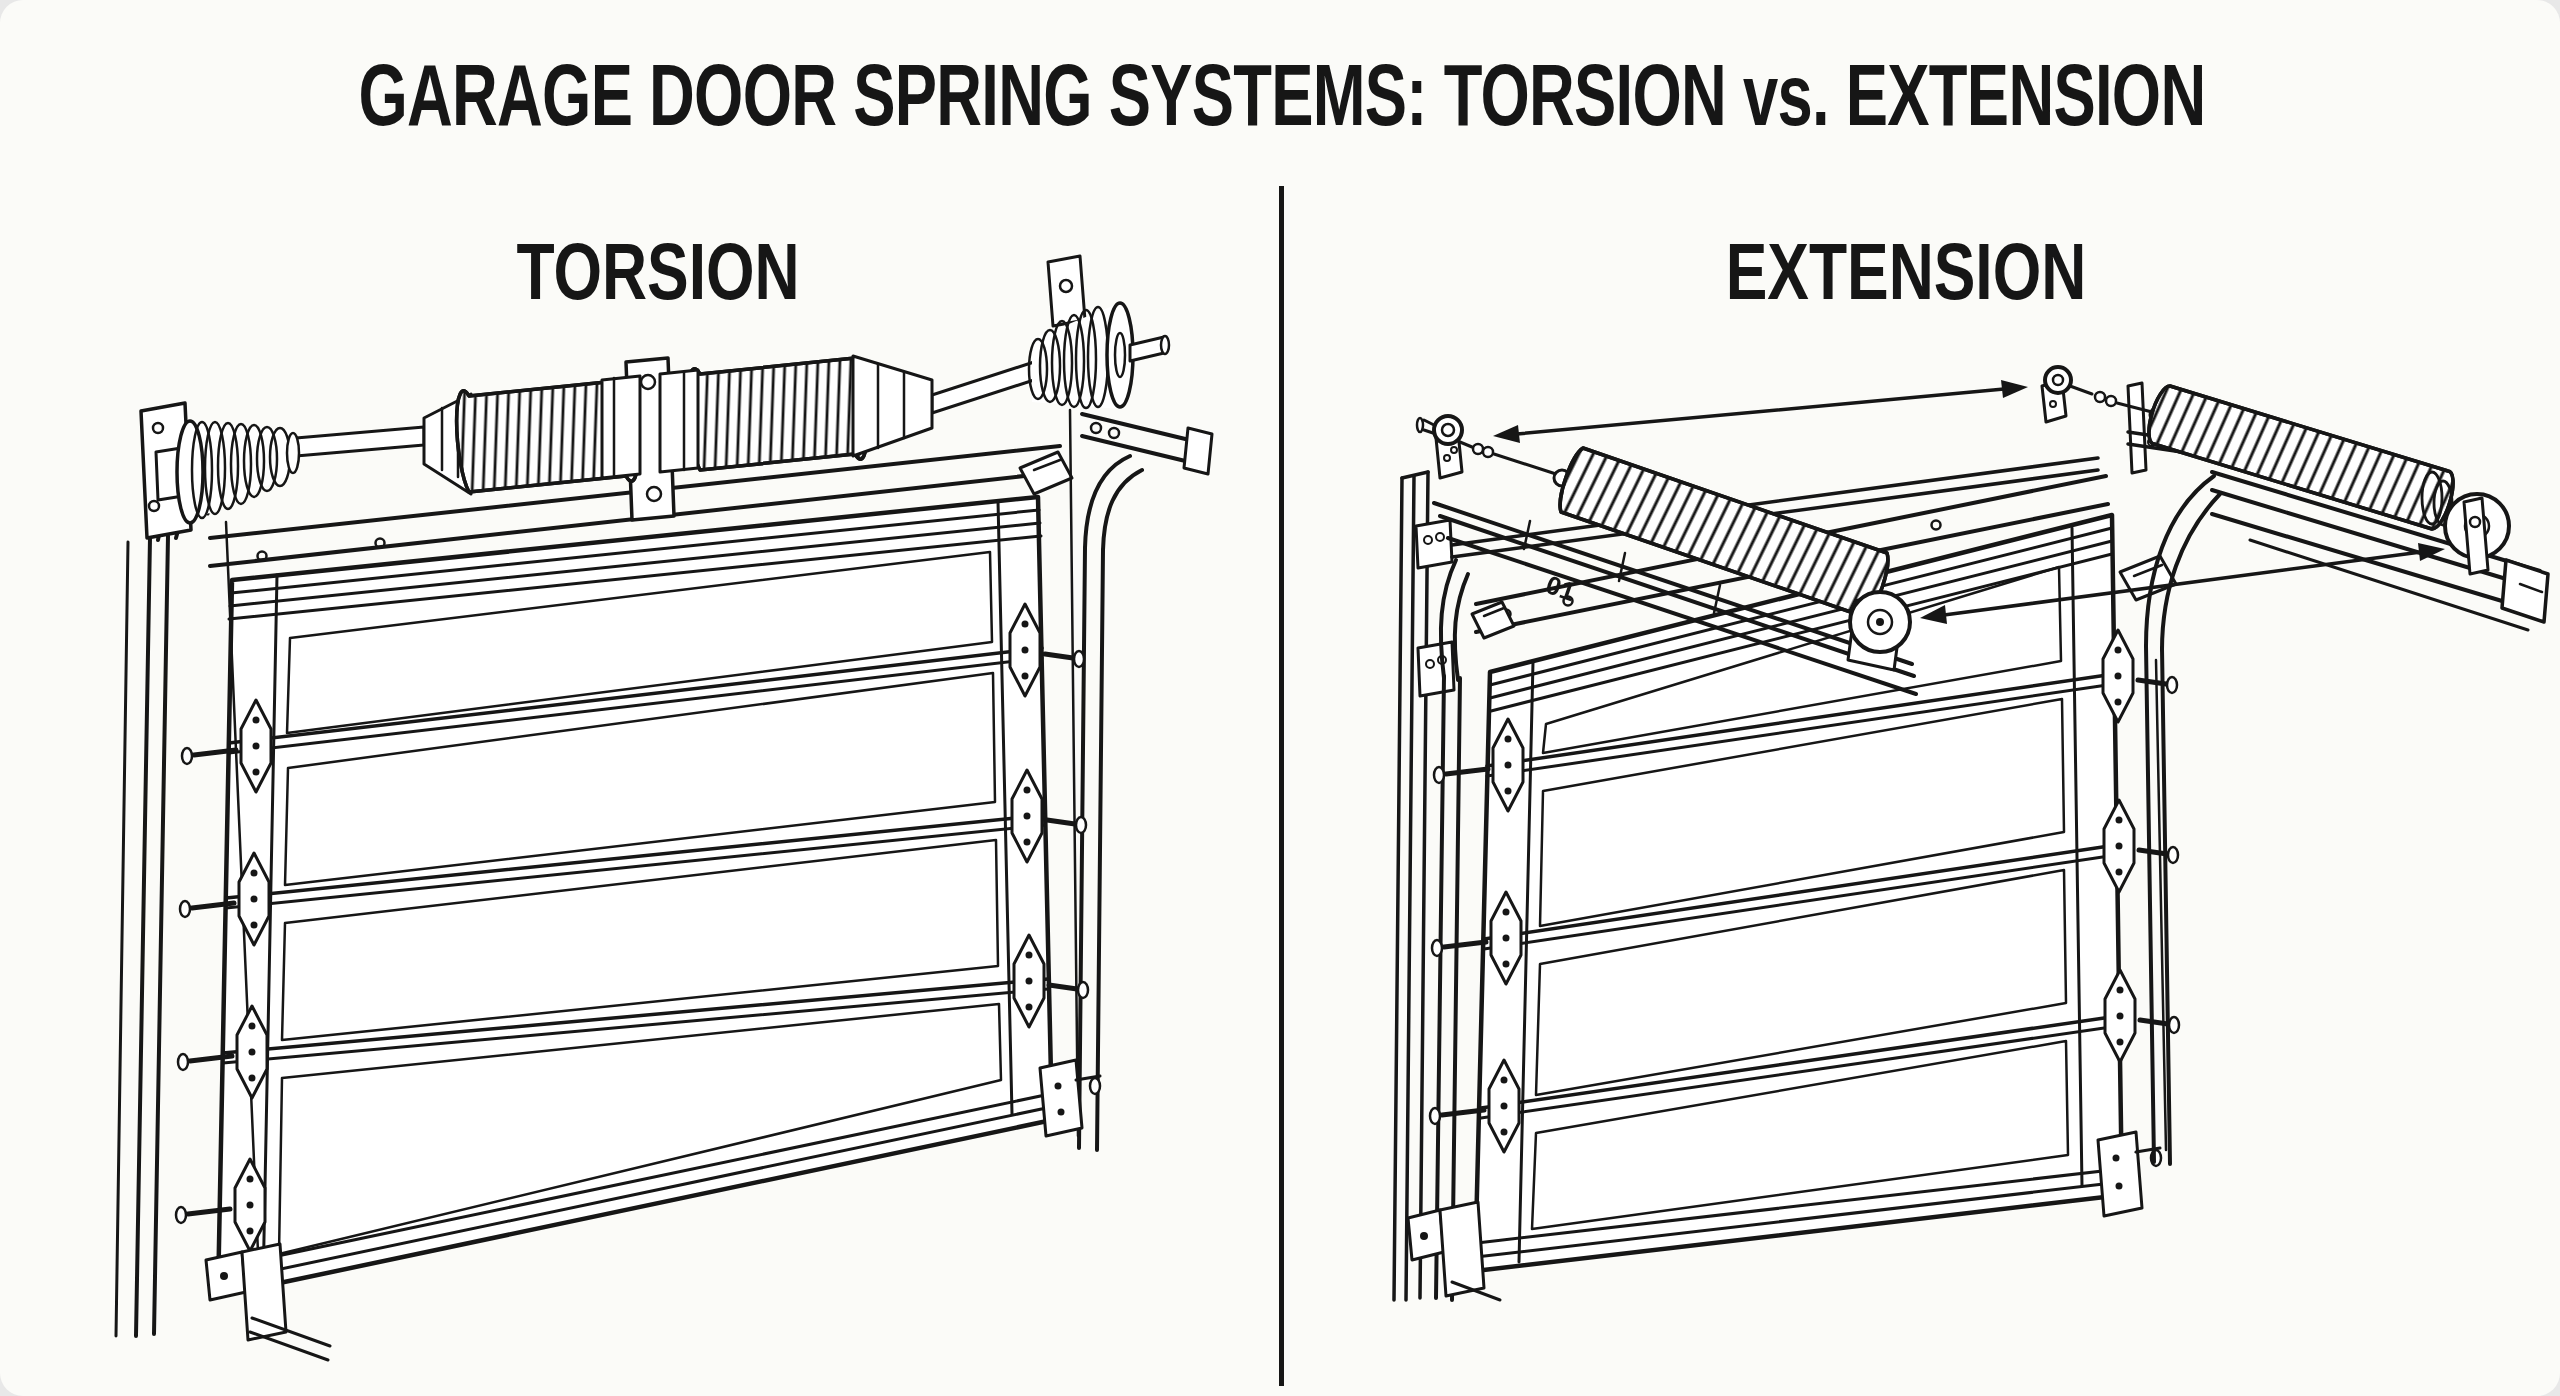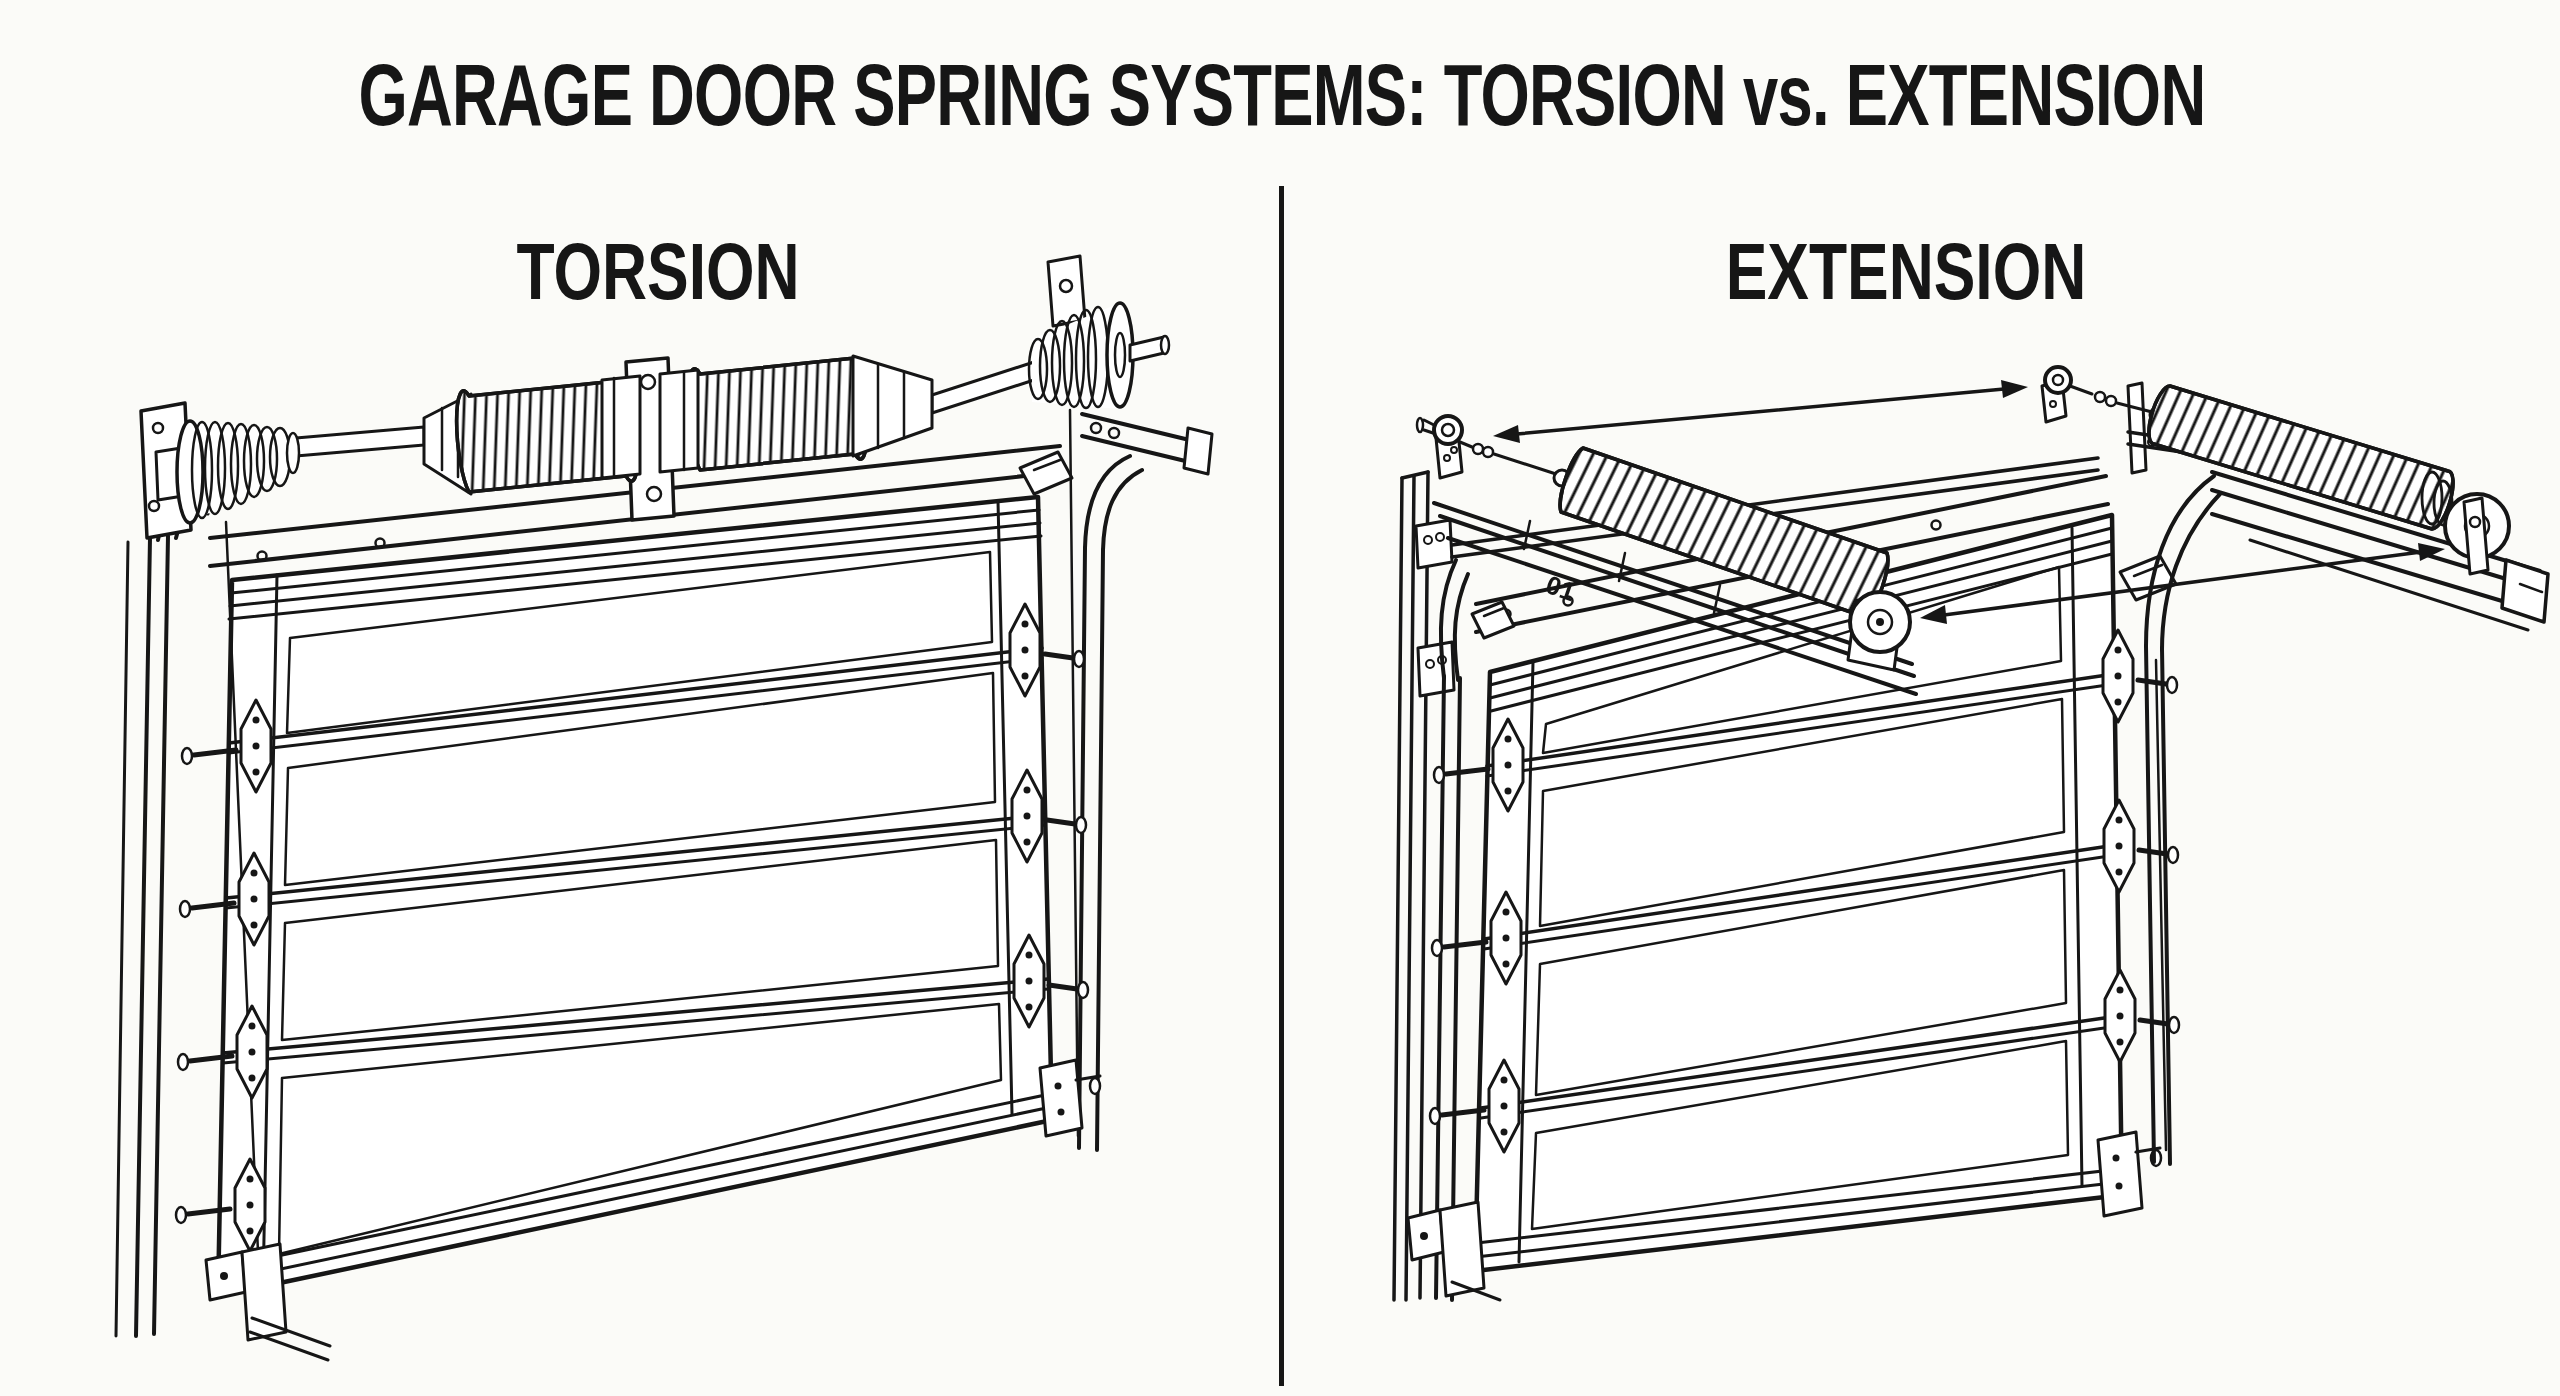--- a/index.html
+++ b/index.html
@@ -4,20 +4,21 @@
 <style>
   :root{
     --ink:#161616;
     --background:#fbfbf8;
   }
   html,body{margin:0;padding:0;background:#e8e8e8;}
   .stage{
     position:relative;width:2560px;height:1396px;margin:0 auto;
     background:var(--background);overflow:hidden;
     font-family:"Liberation Sans","DejaVu Sans",sans-serif;
+    border-radius:23px;
   }
   .title{
     position:absolute;left:0;right:0;top:44px;text-align:center;
     font-size:88px;font-weight:bold;color:var(--ink);
     letter-spacing:-1px;transform:scaleX(.72);transform-origin:50% 50%;
     white-space:nowrap;
   }
   .section-label{
     position:absolute;top:226px;width:640px;text-align:center;
     font-size:80px;font-weight:bold;color:var(--ink);

